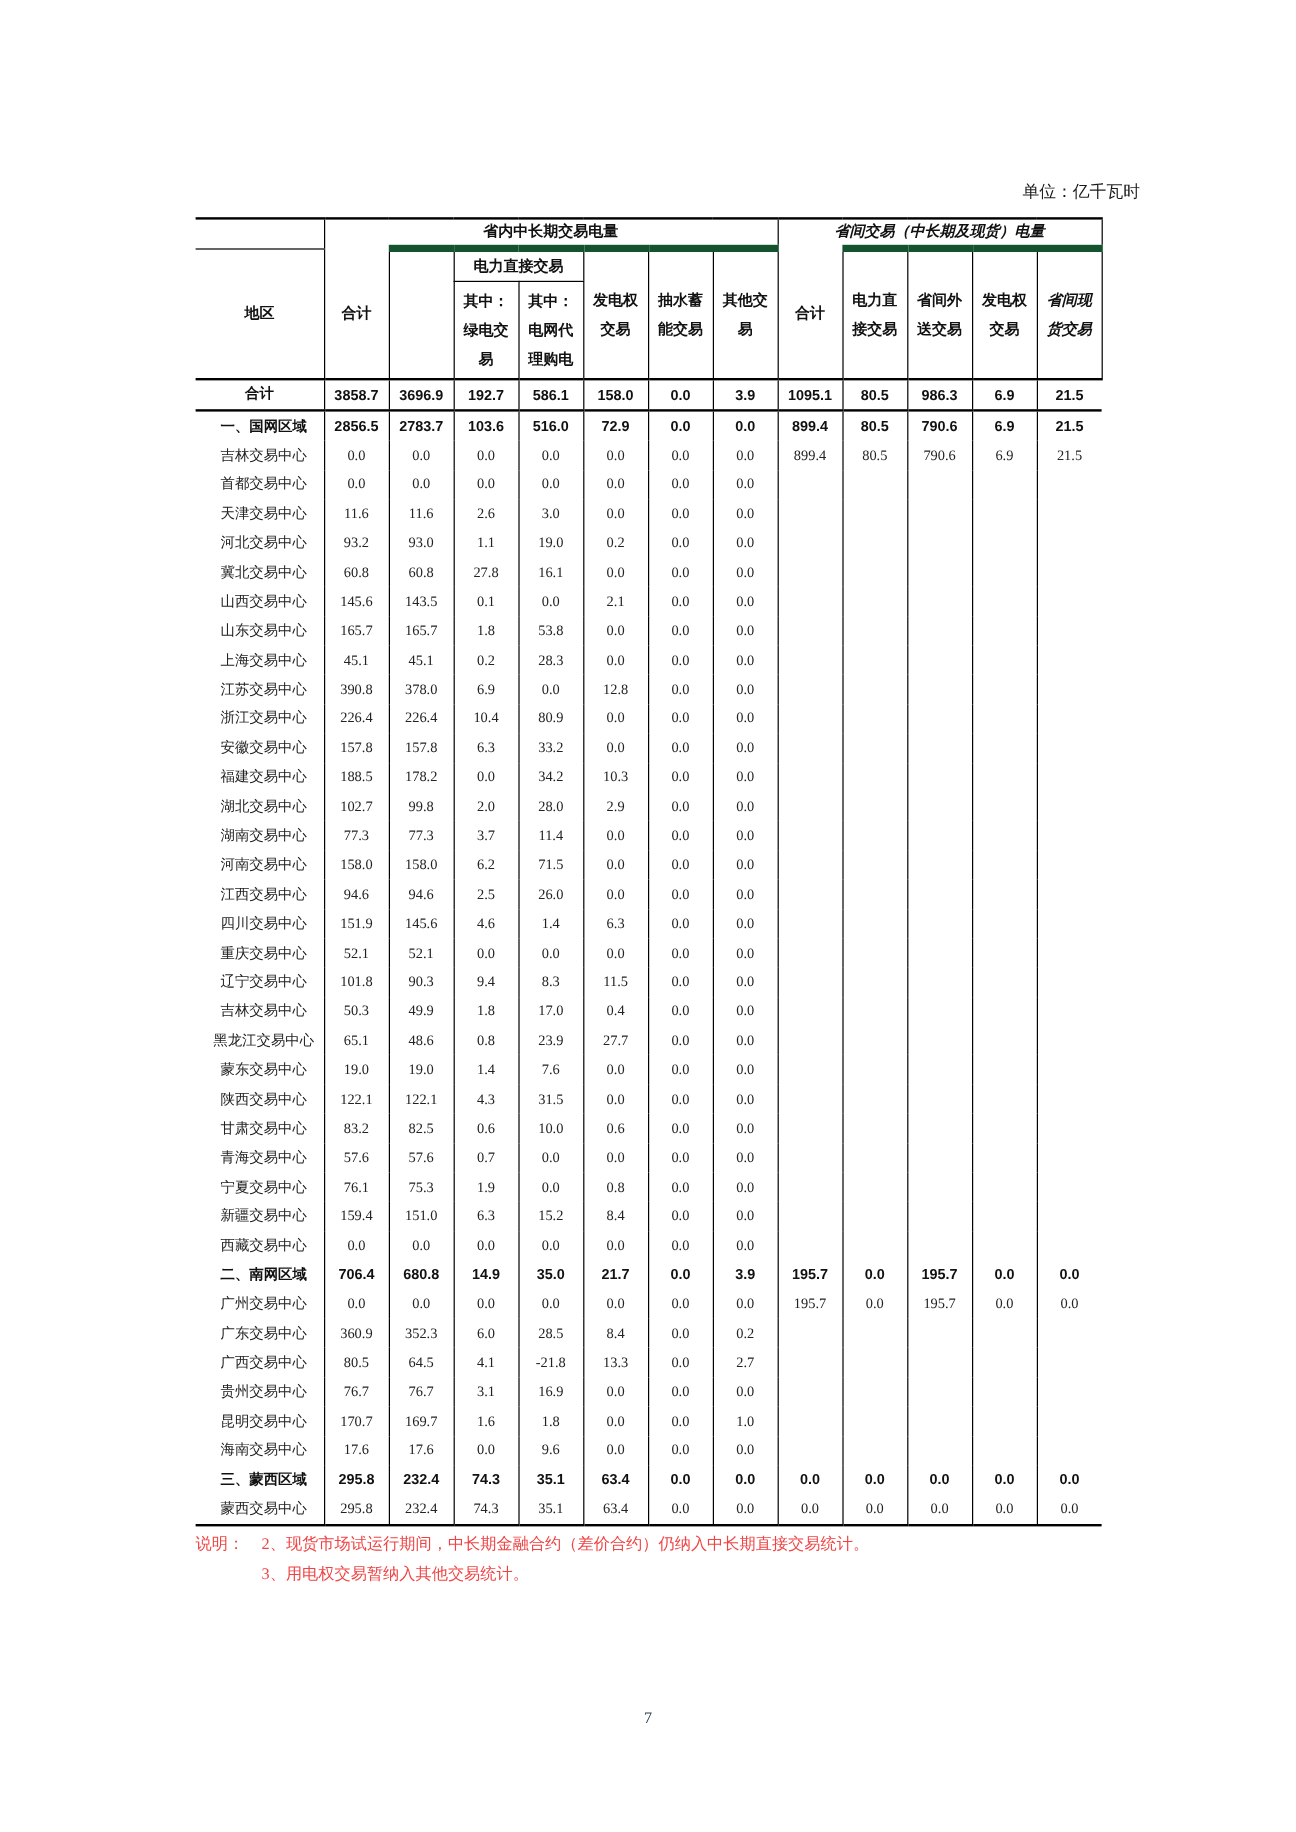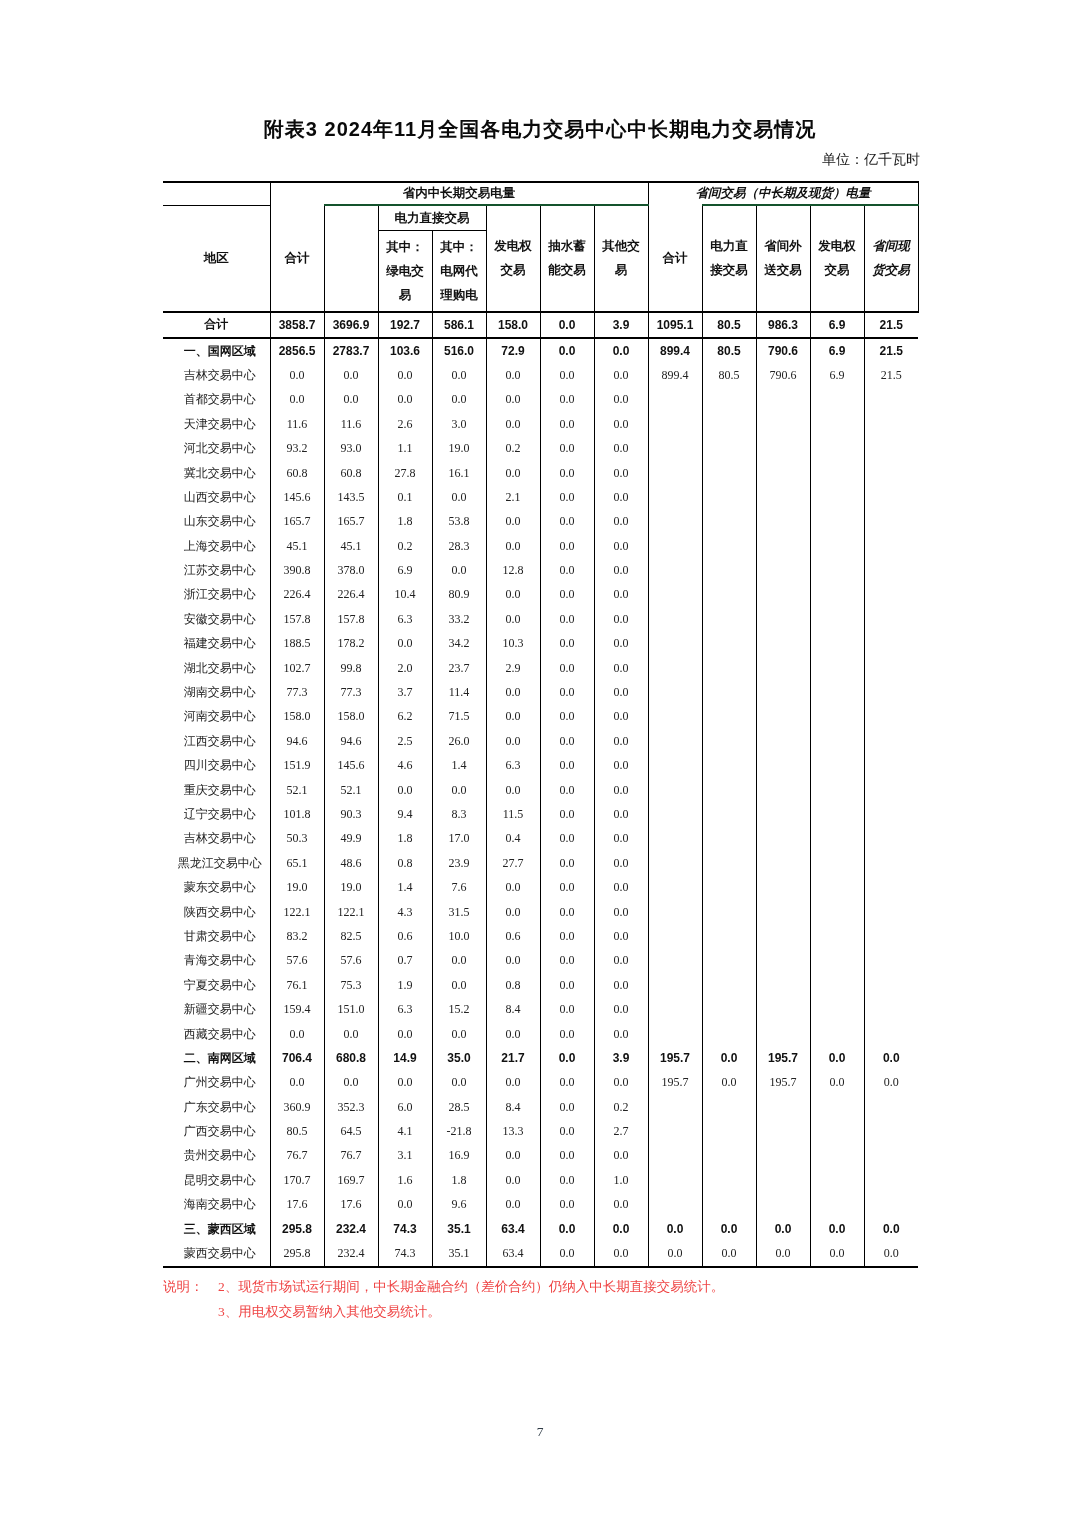--- a/index.html
+++ b/index.html
@@ -23,20 +23,21 @@
     letter-spacing: 1px;
     color: #0a0a0a;
   }
   .unit {
     position: absolute;
     top: 151px; left: 0;
     width: 920px;
     text-align: right;
     font-size: 14px;
     color: #1a1a1a;
+    padding-left: 30px;
   }
   .table-wrap { position: absolute; left: 163px; top: 181px; }
   table { border-collapse: collapse; table-layout: fixed; }
   col.c-region { width: 107px; }
   col.c-num { width: 54px; }
 
   thead th, thead td {
     font-family: "Liberation Sans", sans-serif;
     font-weight: bold;
     font-size: 12.5px;
@@ -68,21 +69,21 @@
     color: #111;
   }
   tbody td + td { border-left: 1px solid #000; }
   tbody tr.total td { border-bottom: 2.5px solid #000; }
   tbody tr:last-child td { border-bottom: 2.5px solid #000; }
 
   
   .bt  { border-top: 2.5px solid #000; }   
   .bbk { border-bottom: 2.5px solid #000; }
   .bbn { border-bottom: 1px solid #000; }  
-  .btn { border-top: 2px solid #14532d; }     
+  .btn { border-top: 6px solid #14532d; }     
   .bl  { border-left: 1px solid #000; }
   .br  { border-right: 1px solid #000; font-style: italic; }
 
   .notes {
     position: absolute;
     left: 163px; top: 1274px;
     display: flex;
     font-size: 13.5px;
     line-height: 25px;
     color: #ef4444;
@@ -95,21 +96,20 @@
     text-align: center;
     font-size: 13.5px;
     color: #2f3b46;
   }
 </style>
 </head>
 <body>
 
 <div class="page">
 
-  <div class="title">附表3  2024年11月全国各电力交易中心中长期电力交易情况</div>
   <div class="unit">单位：亿千瓦时</div>
 
   <div class="table-wrap">
     <table>
       <colgroup>
         <col class="c-region">
         <col class="c-num">
           <col class="c-num">
           <col class="c-num">
           <col class="c-num">
@@ -367,21 +367,21 @@
             <td></td>
             <td></td>
             <td></td>
             <td></td>
           </tr>
           <tr class="center">
             <td class="region">湖北交易中心</td>
             <td>102.7</td>
             <td>99.8</td>
             <td>2.0</td>
-            <td>23.7</td>
+            <td>28.0</td>
             <td>2.9</td>
             <td>0.0</td>
             <td>0.0</td>
             <td></td>
             <td></td>
             <td></td>
             <td></td>
             <td></td>
           </tr>
           <tr class="center">

